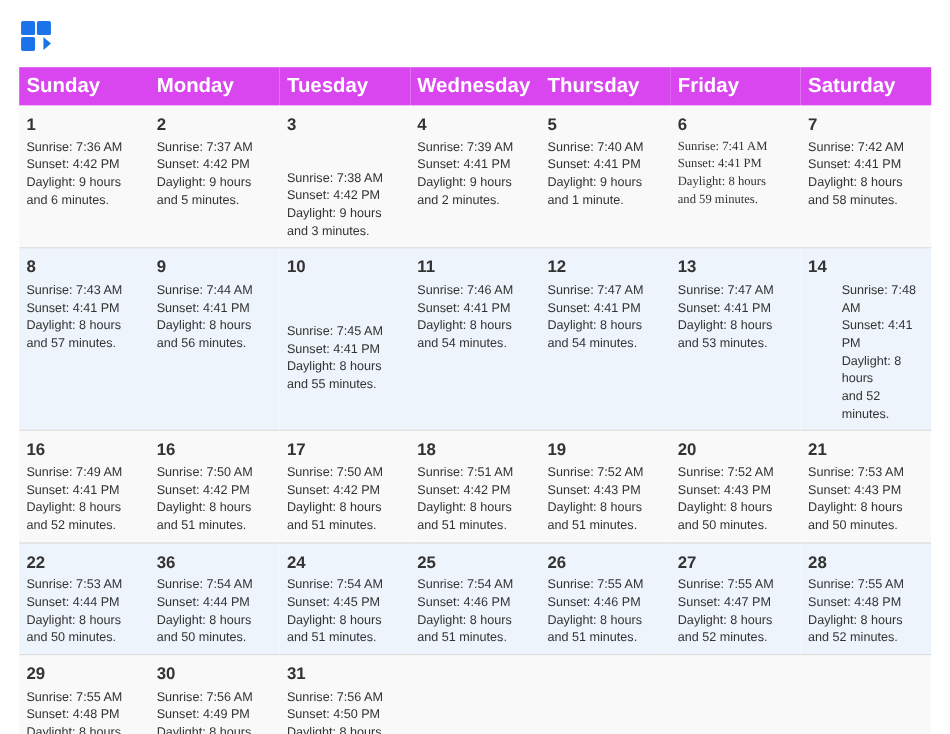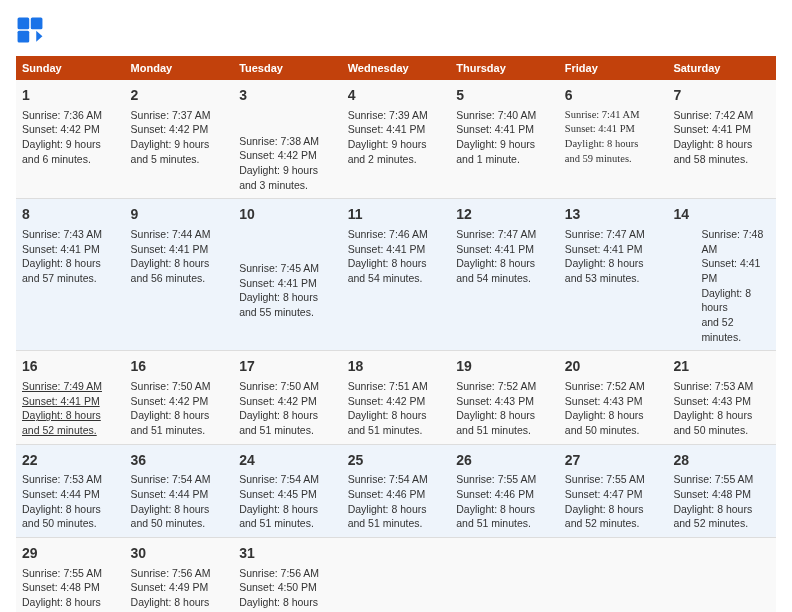--- a/index.html
+++ b/index.html
@@ -36,25 +36,25 @@
     .subtitle {
       font-size: 16px;
       color: #555;
     }
     table {
       width: 100%;
       border-collapse: collapse;
       font-size: 11px;
     }
     thead tr th {
-      background-color: #c2410c;
+      background-color: #d946ef;
       color: #fff;
       text-align: left;
       padding: 6px 6px;
-      font-size: 11px;
+      font-size: 17px;
       font-weight: bold;
     }
     tbody tr {
       border-bottom: 1px solid #ddd;
     }
     tbody tr:nth-child(odd) {
       background-color: #f9f9f9;
     }
     tbody tr:nth-child(even) {
       background-color: #eef4fb;
@@ -210,21 +210,21 @@
           <span class="day-number">14</span>
           <div class="day-info" style="white-space: pre-line; margin-left: 28px;">Sunrise: 7:48 AM
 Sunset: 4:41 PM
 Daylight: 8 hours
 and 52 minutes.</div>
         </td>
       </tr>
       <tr>
         <td>
           <span class="day-number">16</span>
-          <div class="day-info" style="white-space: pre-line; text-decoration: underline;">Sunrise: 7:49 AM
+          <div class="day-info" style="white-space: pre-line;">Sunrise: 7:49 AM
 Sunset: 4:41 PM
 Daylight: 8 hours
 and 52 minutes.</div>
         </td>
         <td>
           <span class="day-number">16</span>
           <div class="day-info" style="white-space: pre-line;">Sunrise: 7:50 AM
 Sunset: 4:42 PM
 Daylight: 8 hours
 and 51 minutes.</div>

